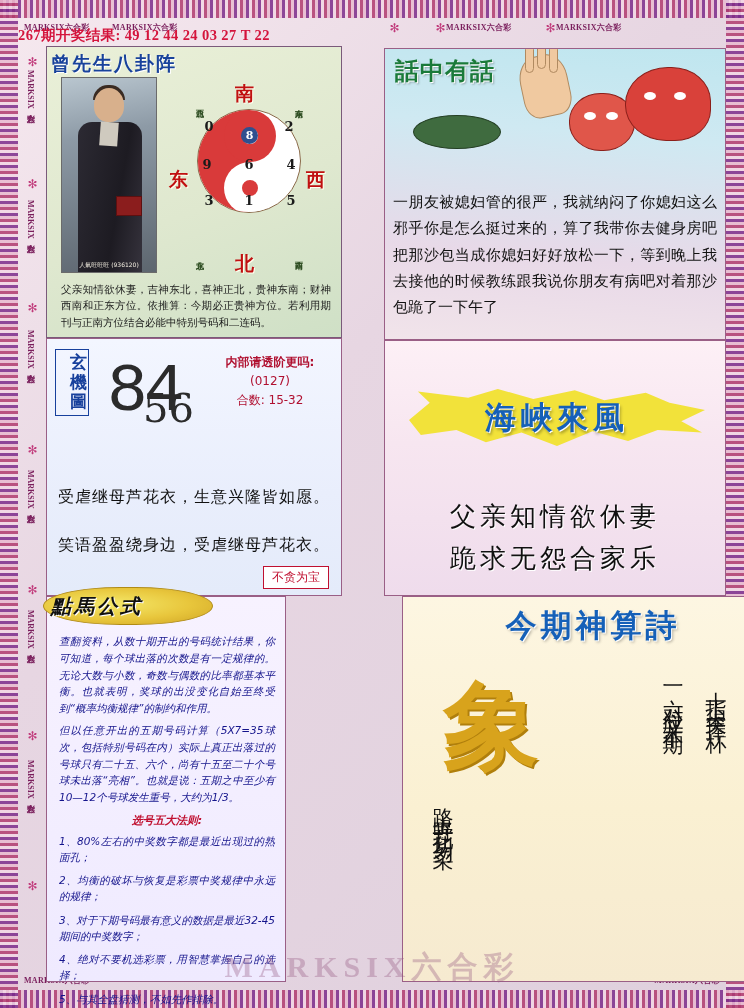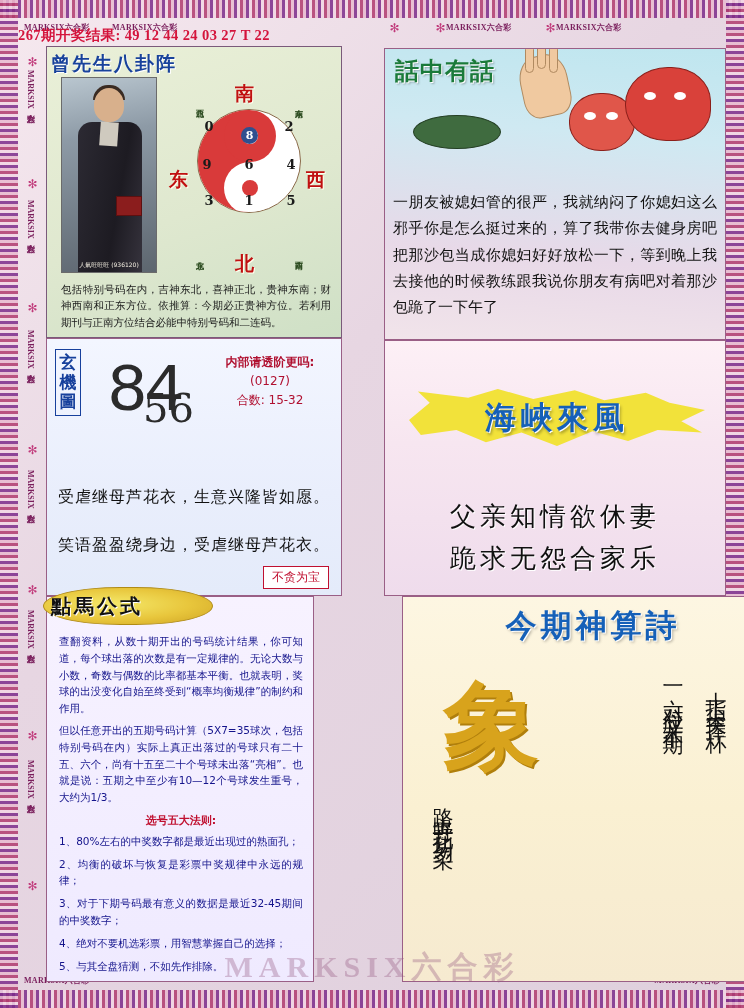--- a/index.html
+++ b/index.html
@@ -191,24 +191,24 @@
     font-size:10.5px; line-height:1.55; color:#1a1a1a;
     text-align:justify;
   }
 
   
   #panel-xuanji {
     left:46px; top:338px; width:296px; height:258px;
     background:linear-gradient(180deg,#f3f6ff 0%,#e9eefc 60%,#e4ebfa 100%);
   }
   .xj-label {
-    position:absolute; left:8px; top:10px; width:26px;
+    position:absolute; left:8px; top:10px; width:34px;
     font-family:"DejaVu Serif", serif;
     font-size:17px; font-weight:bold; color:#17409c;
-    line-height:1.15; text-align:center;
+    line-height:1.15; text-align:right;
     border:1px solid #17409c;
     padding:3px 1px;
   }
   .xj-big {
     position:absolute; left:60px; top:14px;
     font-family:Liberation Mono, monospace;
     font-size:68px; color:#2b2b2b;
     letter-spacing:-4px;
   }
   .xj-big2 {
@@ -234,22 +234,23 @@
     font-size:16px; color:#111; letter-spacing:1px;
   }
   .xj-stamp {
     position:absolute; right:12px; bottom:6px;
     border:1px solid #c01030; color:#c01030;
     font-size:12px; padding:2px 8px; background:#fff;
   }
 
   
   #panel-dianma {
-    left:46px; top:596px; width:268px; height:386px;
+    left:46px; top:596px; width:240px; height:386px;
     background:linear-gradient(180deg,#f7f2ff 0%,#efeaff 100%);
+    font-style:italic;
   }
   .dm-banner {
     position:absolute; left:-4px; top:-10px; width:170px; height:38px;
   }
   .dm-banner .blob {
     position:absolute; left:0; top:0; width:170px; height:38px;
     background:radial-gradient(ellipse at 40% 45%,#f5e96a 0%,#e8c63c 55%,#cfa423 100%);
     border-radius:50%/55%;
     border:1px solid #b08b14;
   }
@@ -483,21 +484,21 @@
       <div class="lo-circ" style="left:74px;  top:46px;">8</div>
       <div class="lo-num" style="left:112px; top:38px;">2</div>
       <div class="lo-num" style="left:30px;  top:76px;">9</div>
       <div class="lo-num" style="left:72px;  top:76px;">6</div>
       <div class="lo-num" style="left:114px; top:76px;">4</div>
       <div class="lo-num" style="left:32px;  top:112px;">3</div>
       <div class="lo-num" style="left:72px;  top:112px;">1</div>
       <div class="lo-num" style="left:114px; top:112px;">5</div>
     </div>
 
-    <div class="bagua-text">包括特别号码在内，吉神东北，喜神正北，贵神东南；财神西南和正东方位。依推算：今期必正贵神方位。若利用期刊与正南方位结合必能中特别号码和二连码。</div>
+    <div class="bagua-text">父亲知情欲休妻，吉神东北，喜神正北，贵神东南；财神西南和正东方位。依推算：今期必正贵神方位。若利用期刊与正南方位结合必能中特别号码和二连码。</div>
   </div>
 
   <div class="panel" id="panel-xuanji">
     <div class="xj-label">玄機圖</div>
     <div class="xj-big">84</div>
     <div class="xj-big2">56</div>
     <div class="xj-right">
       <div class="hdr">内部请透阶更吗:</div>
       <div>(0127)</div>
       <div>

